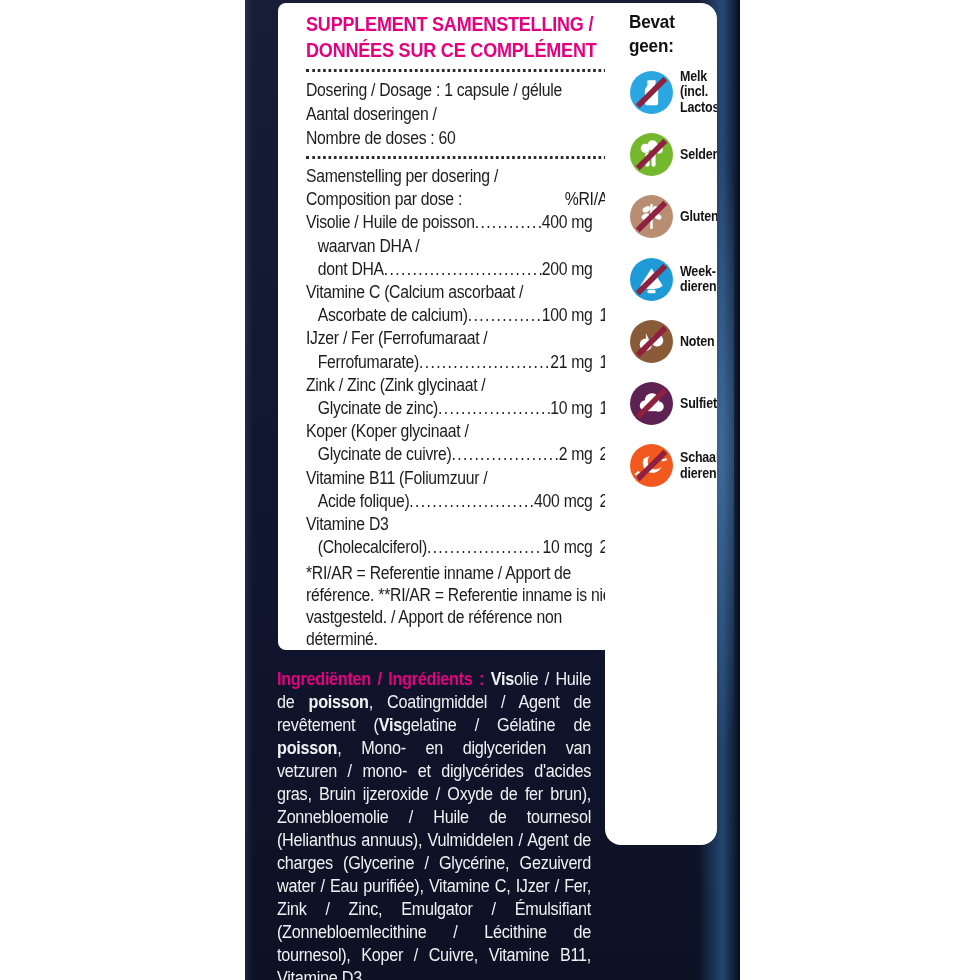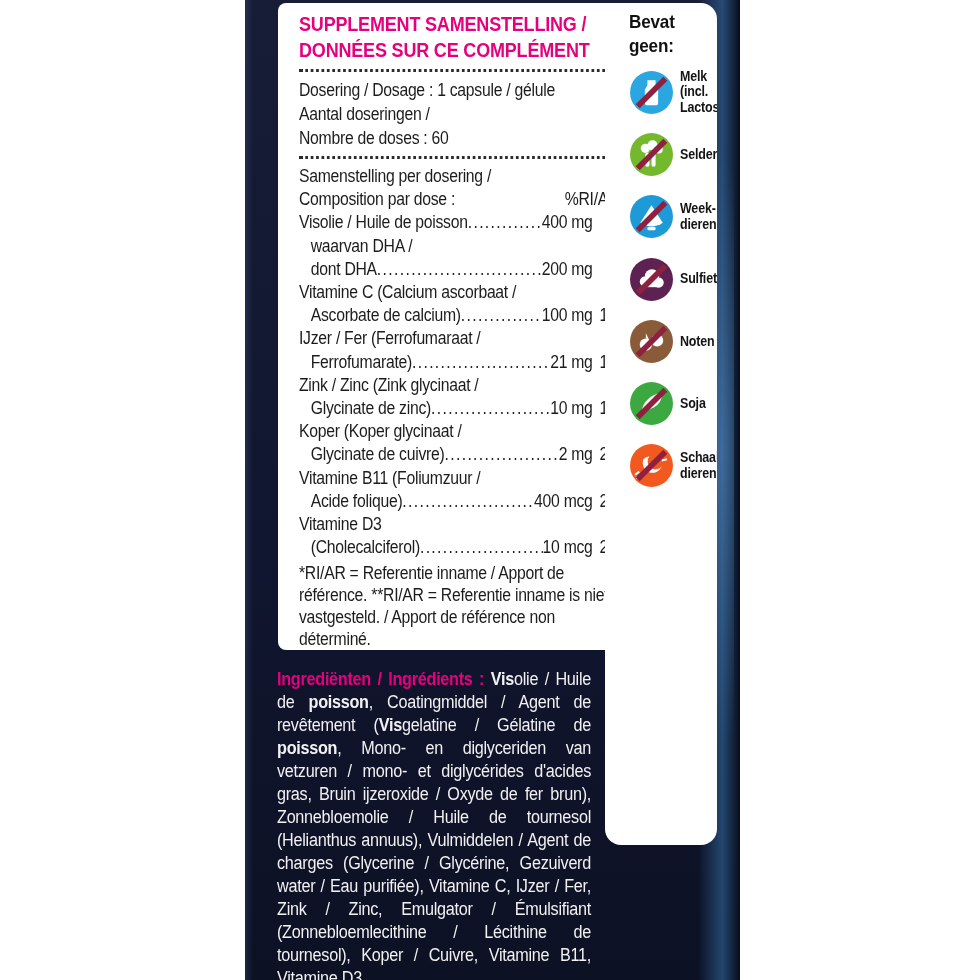--- a/index.html
+++ b/index.html
@@ -23,21 +23,21 @@
     background:radial-gradient(ellipse 60px 420px at 50% 46%,rgba(90,150,205,.45),rgba(0,0,0,0) 70%);
   }
   .edge-l{
     position:absolute;left:0;top:0;width:8px;height:100%;
     background:linear-gradient(90deg,rgba(60,80,120,.35),rgba(0,0,0,0));
   }
   
   .facts{
     position:absolute;left:33px;top:3px;width:359px;height:647px;
     background:#fff;border-radius:8px;box-sizing:border-box;
-    padding:8px 12px 6px 21px;color:#1c1c1c;overflow:hidden;
+    padding:8px 12px 6px 28px;color:#1c1c1c;overflow:hidden;
   }
   .cx{transform:scaleX(.9);transform-origin:0 0;width:111.11%;}
   .facts-title{
     color:var(--magenta,#e5007d);font-weight:bold;font-size:20px;line-height:26px;
     letter-spacing:-.2px;
   }
   .dotted{border-top:3px dotted #2b2b2b;height:0;margin:6px 2px 6px 0;}
   .dosage-line{font-size:17.5px;line-height:24px;letter-spacing:-.3px;}
   .frow{display:flex;align-items:baseline;font-size:17.5px;line-height:23.2px;letter-spacing:-.3px;}
   .frow .fname{white-space:nowrap;}
@@ -244,73 +244,77 @@
               <circle cx="16" cy="16" r="4.5" fill="#fff"></circle>
               <circle cx="23" cy="13" r="5" fill="#fff"></circle>
               <circle cx="29" cy="17" r="4" fill="#fff"></circle>
               <line x1="8.5" y1="35.5" x2="35.5" y2="8.5" stroke="#8e2040" stroke-width="5.5"></line>
             </svg>
           </span>
     <span class="al-label">Selderij</span>
   </div>
 
 
+  <div class="al-item">
+    <span class="al-icon">
+            <svg viewBox="0 0 44 44" width="45" height="45">
+              <circle cx="22" cy="22" r="21" fill="#b98d72"></circle>
+              <rect x="20.8" y="10" width="2.4" height="24" fill="#fff"></rect>
+              <ellipse cx="17" cy="15" rx="4" ry="2.6" fill="#fff" transform="rotate(-30 17 15)"></ellipse>
+              <ellipse cx="27" cy="15" rx="4" ry="2.6" fill="#fff" transform="rotate(30 27 15)"></ellipse>
+              <ellipse cx="16" cy="22" rx="4" ry="2.6" fill="#fff" transform="rotate(-30 16 22)"></ellipse>
+              <ellipse cx="28" cy="22" rx="4" ry="2.6" fill="#fff" transform="rotate(30 28 22)"></ellipse>
+              <line x1="8.5" y1="35.5" x2="35.5" y2="8.5" stroke="#8e2040" stroke-width="5.5"></line>
+            </svg>
+          </span>
+    <span class="al-label">Gluten</span>
+  </div>
 
 
   <div class="al-item">
     <span class="al-icon">
             <svg viewBox="0 0 44 44" width="45" height="45">
               <circle cx="22" cy="22" r="21" fill="#1e9bd7"></circle>
               <path d="M22 11 L33 28 A13.5 8.5 0 0 1 11 28 Z" fill="#fff"></path>
               <rect x="18" y="32" width="8" height="3.5" rx="1.5" fill="#fff"></rect>
               <line x1="8.5" y1="35.5" x2="35.5" y2="8.5" stroke="#8e2040" stroke-width="5.5"></line>
             </svg>
           </span>
     <span class="al-label">Week-
 dieren</span>
   </div>
 
+
+  <div class="al-item">
+    <span class="al-icon">
+            <svg viewBox="0 0 44 44" width="45" height="45">
+              <circle cx="22" cy="22" r="21" fill="#8a5b38"></circle>
+              <circle cx="16.5" cy="25" r="6" fill="#fff"></circle>
+              <path d="M16.5 19a6 6 0 0 1 3 1l-3-6z" fill="#fff"></path>
+              <circle cx="27.5" cy="21" r="6" fill="#fff"></circle>
+              <line x1="8.5" y1="35.5" x2="35.5" y2="8.5" stroke="#8e2040" stroke-width="5.5"></line>
+            </svg>
+          </span>
+    <span class="al-label">Noten</span>
+  </div>
 
   <div class="al-item">
     <span class="al-icon">
             <svg viewBox="0 0 44 44" width="45" height="45">
               <circle cx="22" cy="22" r="21" fill="#5d2152"></circle>
               <circle cx="15.5" cy="24" r="5" fill="#fff"></circle>
               <circle cx="22.5" cy="19" r="7" fill="#fff"></circle>
               <circle cx="29" cy="25" r="5" fill="#fff"></circle>
               <rect x="15" y="24" width="14" height="5.5" fill="#fff"></rect>
               <line x1="8.5" y1="35.5" x2="35.5" y2="8.5" stroke="#8e2040" stroke-width="5.5"></line>
             </svg>
           </span>
     <span class="al-label">Sulfiet</span>
   </div>
 
-  <div class="al-item">
-    <span class="al-icon">
-            <svg viewBox="0 0 44 44" width="45" height="45">
-              <circle cx="22" cy="22" r="21" fill="#8a5b38"></circle>
-              <circle cx="16.5" cy="25" r="6" fill="#fff"></circle>
-              <path d="M16.5 19a6 6 0 0 1 3 1l-3-6z" fill="#fff"></path>
-              <circle cx="27.5" cy="21" r="6" fill="#fff"></circle>
-              <line x1="8.5" y1="35.5" x2="35.5" y2="8.5" stroke="#8e2040" stroke-width="5.5"></line>
-            </svg>
-          </span>
-    <span class="al-label">Noten</span>
-  </div>
-
-  <div class="al-item">
-    <span class="al-icon">
-            <svg viewBox="0 0 44 44" width="45" height="45">
-              <circle cx="22" cy="22" r="21" fill="#3ba93f"></circle>
-              <path d="M12 31 Q14 15 33 11 Q32 22 24 26 Q17 29 12 31Z" fill="#fff"></path>
-              <line x1="8.5" y1="35.5" x2="35.5" y2="8.5" stroke="#8e2040" stroke-width="5.5"></line>
-            </svg>
-          </span>
-    <span class="al-label">Soja</span>
-  </div>
 
   <div class="al-item">
     <span class="al-icon">
             <svg viewBox="0 0 44 44" width="45" height="45">
               <circle cx="22" cy="22" r="21" fill="#f1591f"></circle>
               <path d="M14 16 a9.5 9.5 0 1 0 18 7 a7 7 0 0 1 -12 -10 a9.5 9.5 0 0 0 -6 3z" fill="#fff"></path>
               <path d="M30 13l4-3M32 17l5-1M10 28l-4 3M12 32l-5 2" stroke="#fff" stroke-width="2" fill="none"></path>
               <line x1="8.5" y1="35.5" x2="35.5" y2="8.5" stroke="#8e2040" stroke-width="5.5"></line>
             </svg>
           </span>

